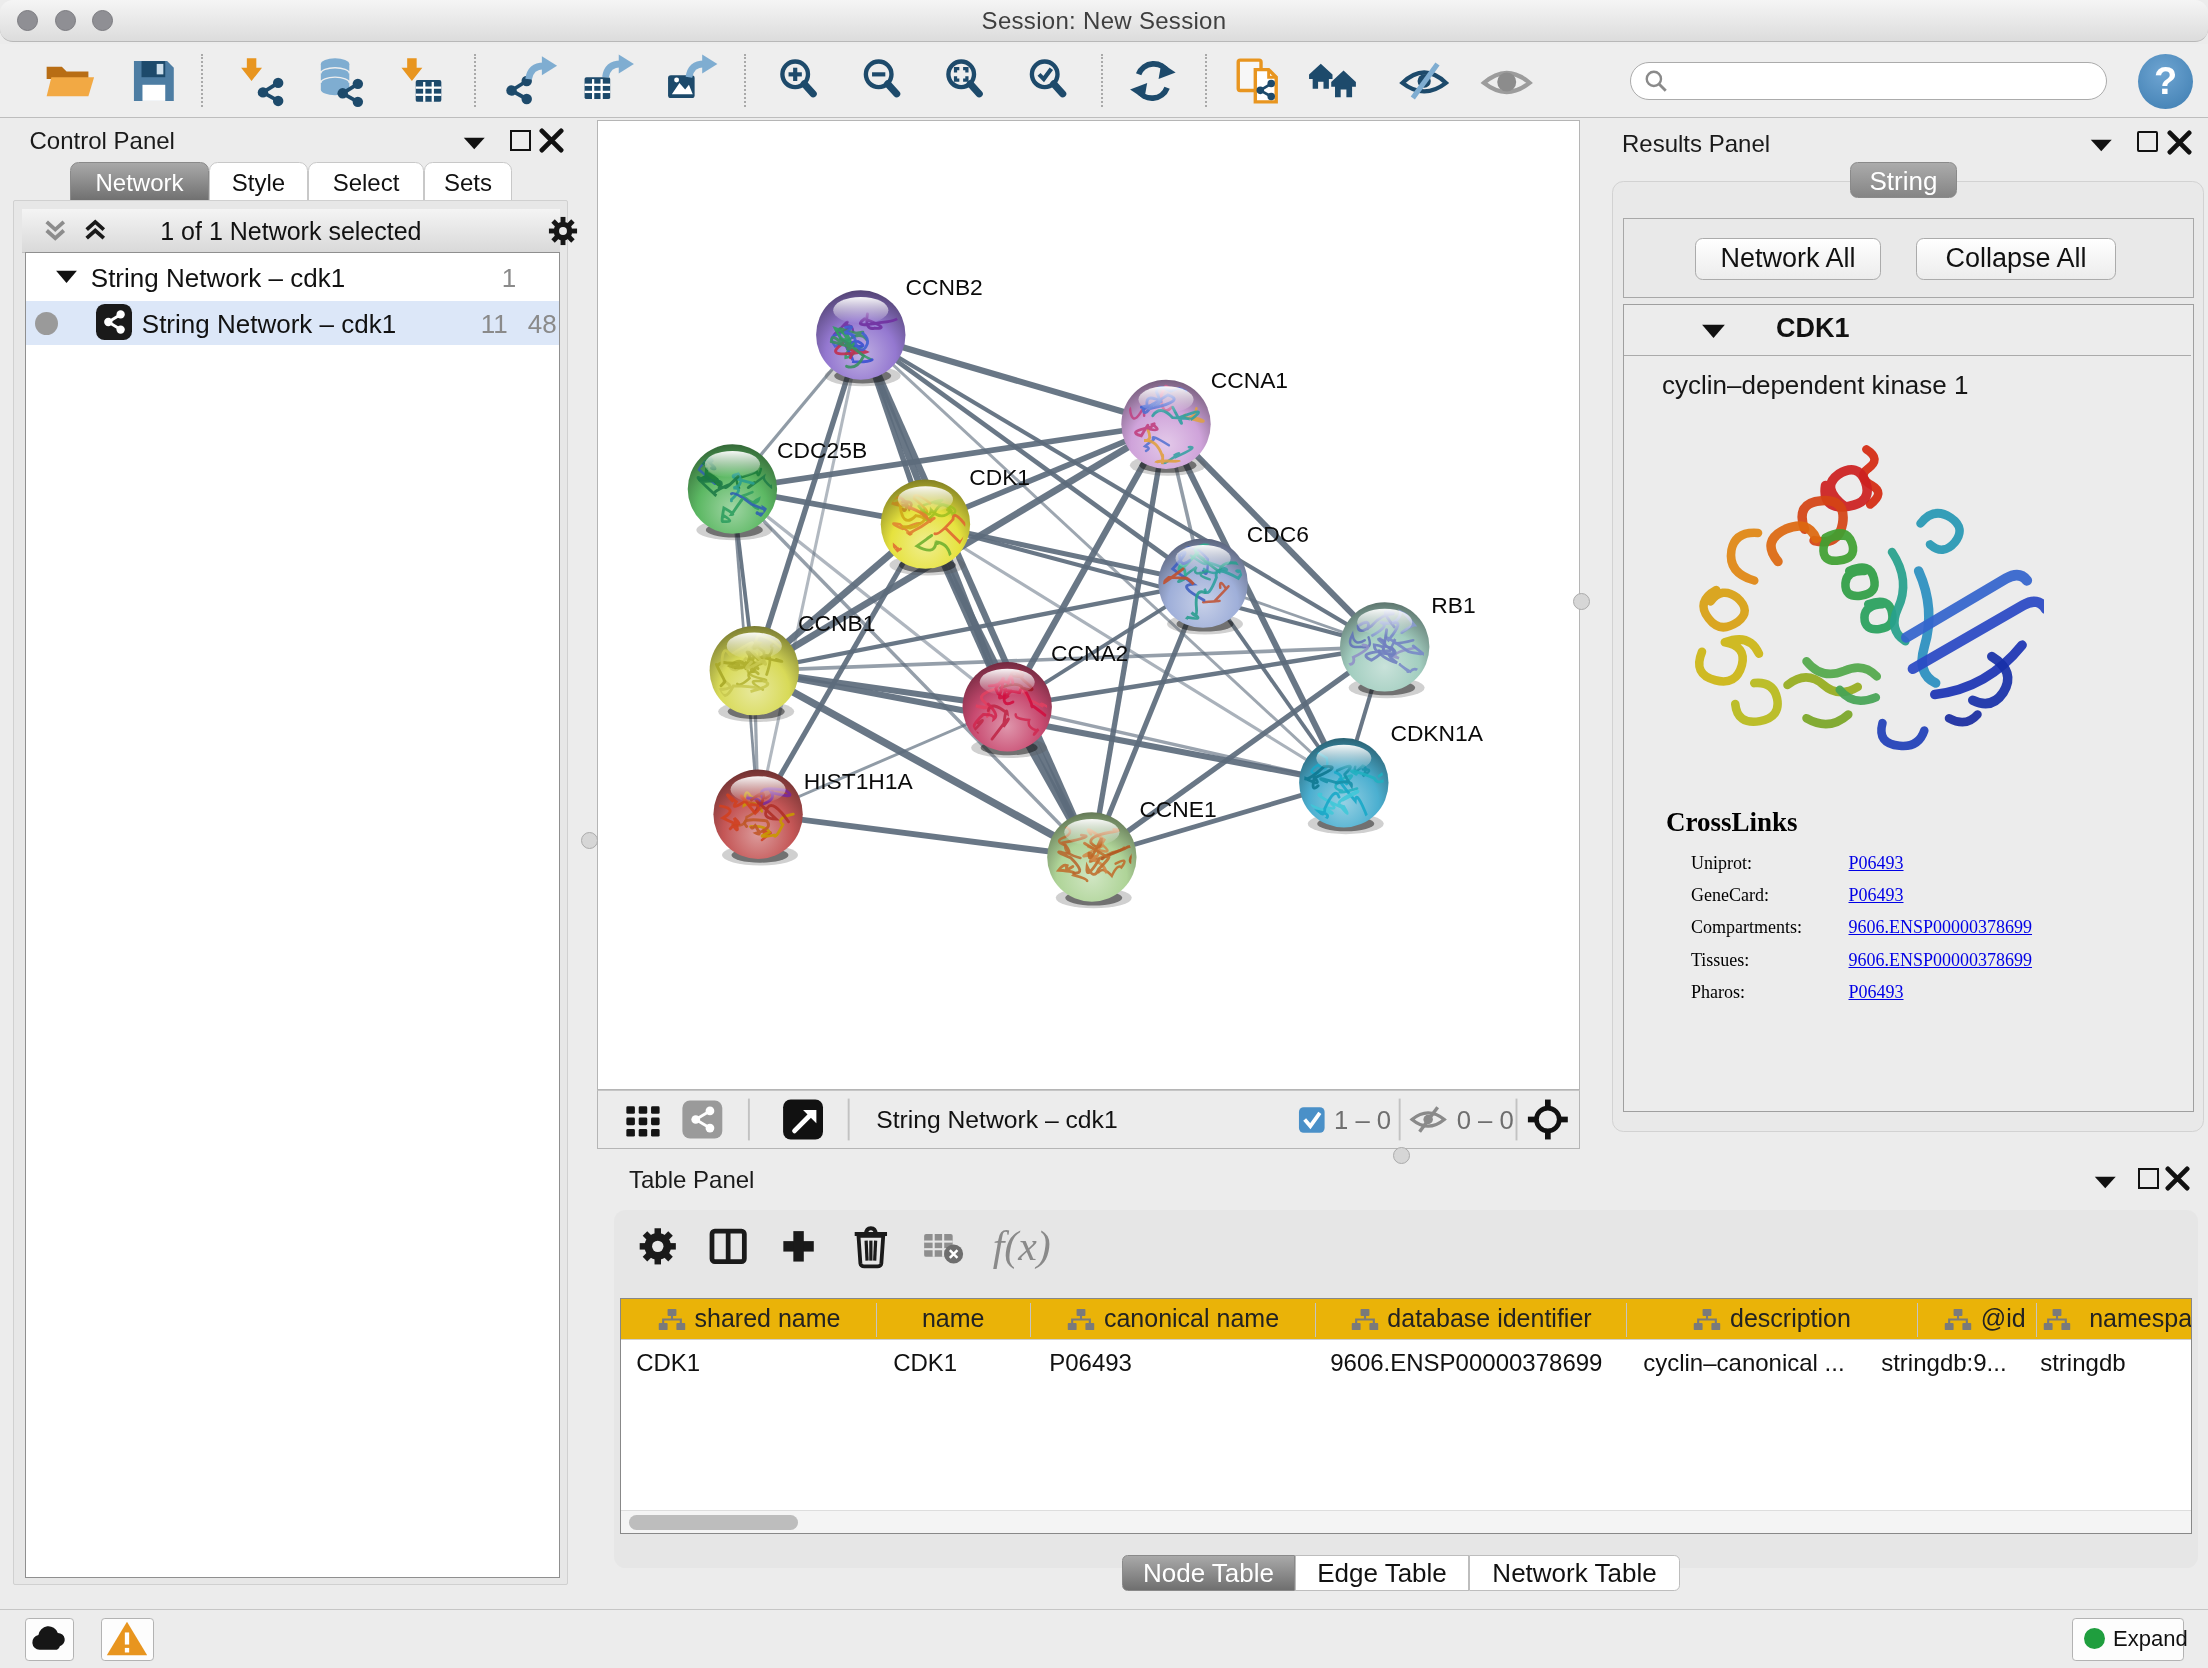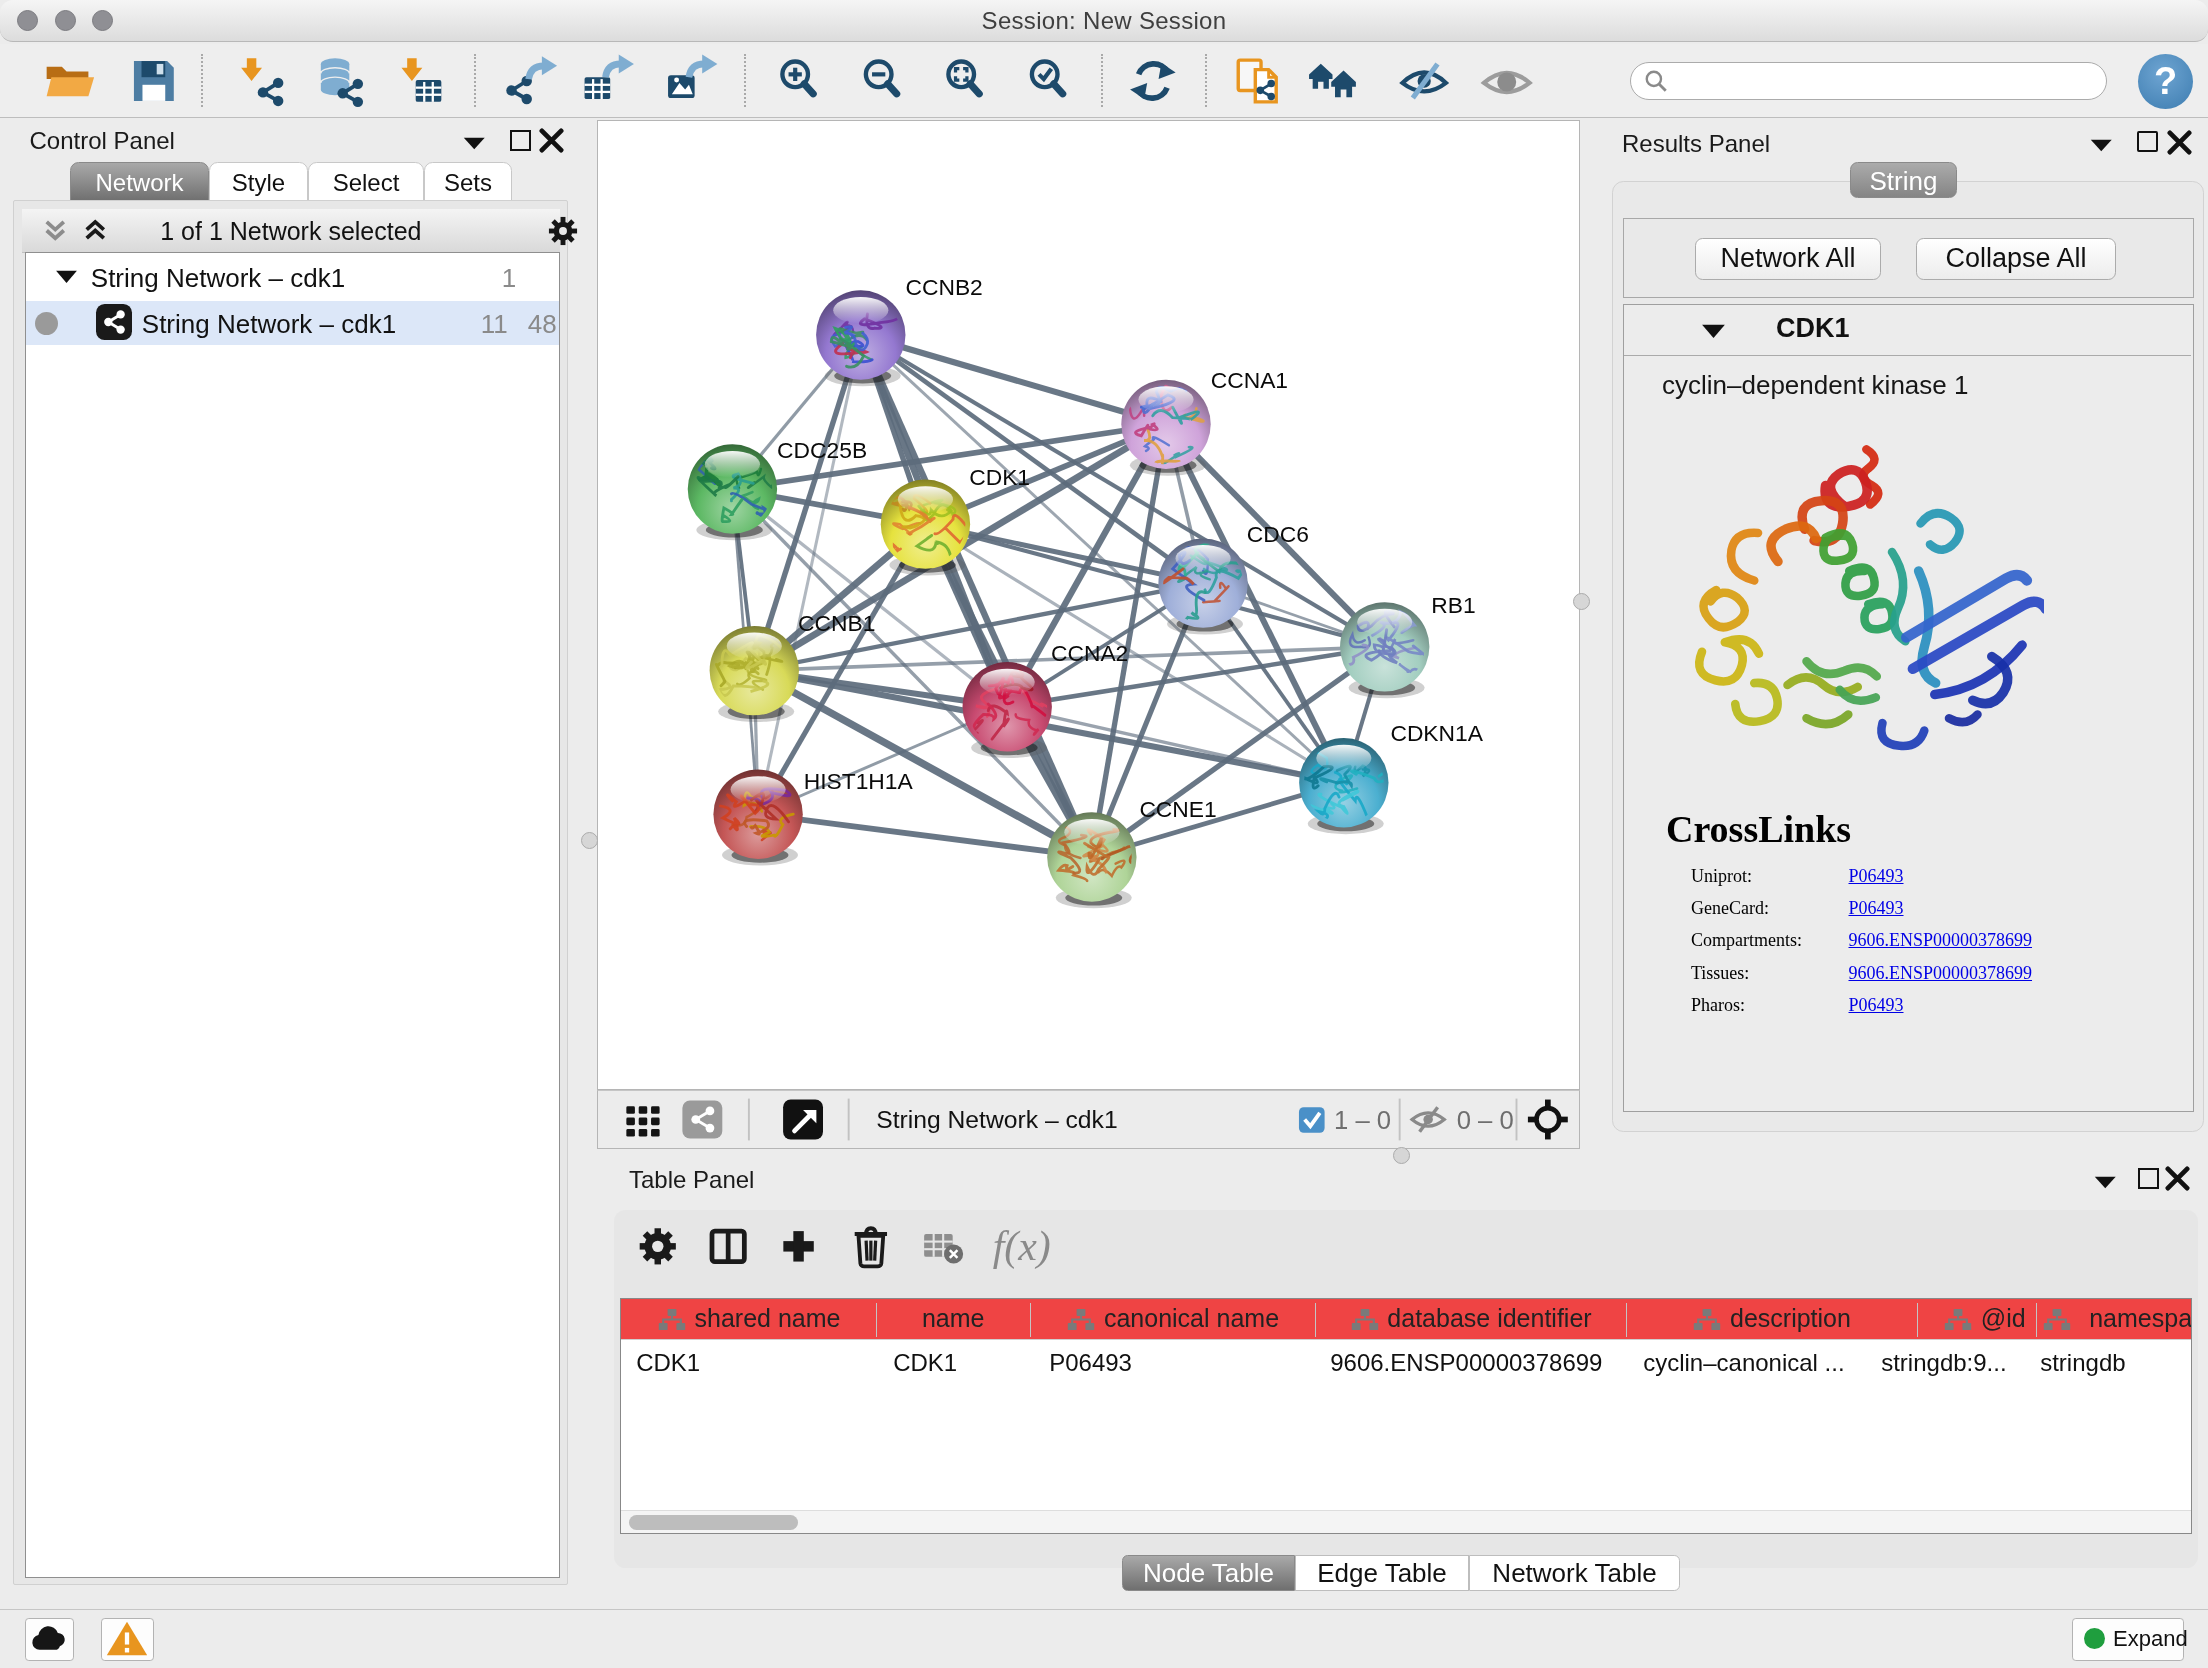--- a/index.html
+++ b/index.html
@@ -53,21 +53,21 @@
 #rp-main { position:absolute; left:10.5px; top:122px; width:571px; height:808px;
   border:1.9px solid #9f9f9f; background:#ececec; }
 #cdk1row { position:absolute; left:0; top:0; width:567px; height:51px; border-bottom:1.9px solid #aaa; }
 
 #tpanel { position:absolute; left:584px; top:1151px; width:1624px; height:457px; background:#ececec; }
 #tp-tool { position:absolute; left:29.5px; top:59px; width:1584px; height:358px;
   background:#e6e6e6; border-radius:11.4px; }
 #tp-table { position:absolute; left:6.7px; top:88px; width:1572px; height:236px;
   background:#fff; border:1.9px solid #888; overflow:hidden; }
 #tp-head { position:absolute; left:0; top:0; width:100%; height:41px;
-  background:#ef4444; border-bottom:1px solid #cfcfcf; font-size:25px; color:#222; }
+  background:#eab308; border-bottom:1px solid #cfcfcf; font-size:25px; color:#222; }
 .colsep { position:absolute; top:3.8px; width:0; height:34px; border-left:1.9px solid #c4c4c4; }
 .btab { display:inline-block; height:36px; line-height:34px; width:173px; text-align:center;
   background:#fff; border:1px solid #bdbdbd; font-size:26px; color:#111; }
 
 #statusbar { position:absolute; left:0; top:1609px; width:2208px; height:59px;
   background:#ececec; border-top:1.9px solid #c6c6c6; }
 .sbtn { position:absolute; top:7.6px; height:43px; background:#fdfdfd;
   border:1.9px solid #b3b3b3; border-radius:3.8px; }
 a.lnk { color:#0000e6; text-decoration:underline; }
 </style>
@@ -755,21 +755,21 @@
 <path d="M268 140 q18 40 6 80 q-8 28 12 38" stroke="#2b8fc0" stroke-width="10" stroke-opacity="0.93"></path>
 <path d="M255 210 L360 148 q14 -8 22 2" stroke="#3464cc" stroke-width="11" stroke-opacity="0.93"></path>
 <path d="M262 243 L378 176 q16 -9 24 4" stroke="#2a48c4" stroke-width="11" stroke-opacity="0.93"></path>
 <path d="M285 270 q55 -6 92 -52" stroke="#1c34b4" stroke-width="10" stroke-opacity="0.93"></path>
 <path d="M345 230 q26 16 12 38 q-12 18 -32 8" stroke="#1830a8" stroke-width="10" stroke-opacity="0.93"></path>
 <path d="M230 300 q-6 22 18 24 q20 2 26 -16" stroke="#2040b8" stroke-width="9" stroke-opacity="0.93"></path>
 <path d="M300 295 q18 10 30 -4" stroke="#1a2ca0" stroke-width="9" stroke-opacity="0.93"></path>
 </g>
         </svg>
       <div class="abs" style="left:42px;top:502px;width:523px;font-family:'Liberation Serif',serif;">
-        <div style="font-size:38px;font-weight:bold;color:#000;">CrossLinks</div>
+        <div style="font-size:27px;font-weight:bold;color:#000;">CrossLinks</div>
         <table style="border-collapse:collapse;margin-top:9.5px;font-size:18px;line-height:1.25;">
           <tbody>
               <tr>
                 <td style="padding:4.8px 0 4.8px 25px;width:173px;">Uniprot:</td>
                 <td style="padding-left:9.5px;"><a class="lnk">P06493</a></td>
               </tr>
           <tr>
                 <td style="padding:4.8px 0 4.8px 25px;">GeneCard:</td>
                 <td style="padding-left:9.5px;"><a class="lnk">P06493</a></td>
               </tr>

